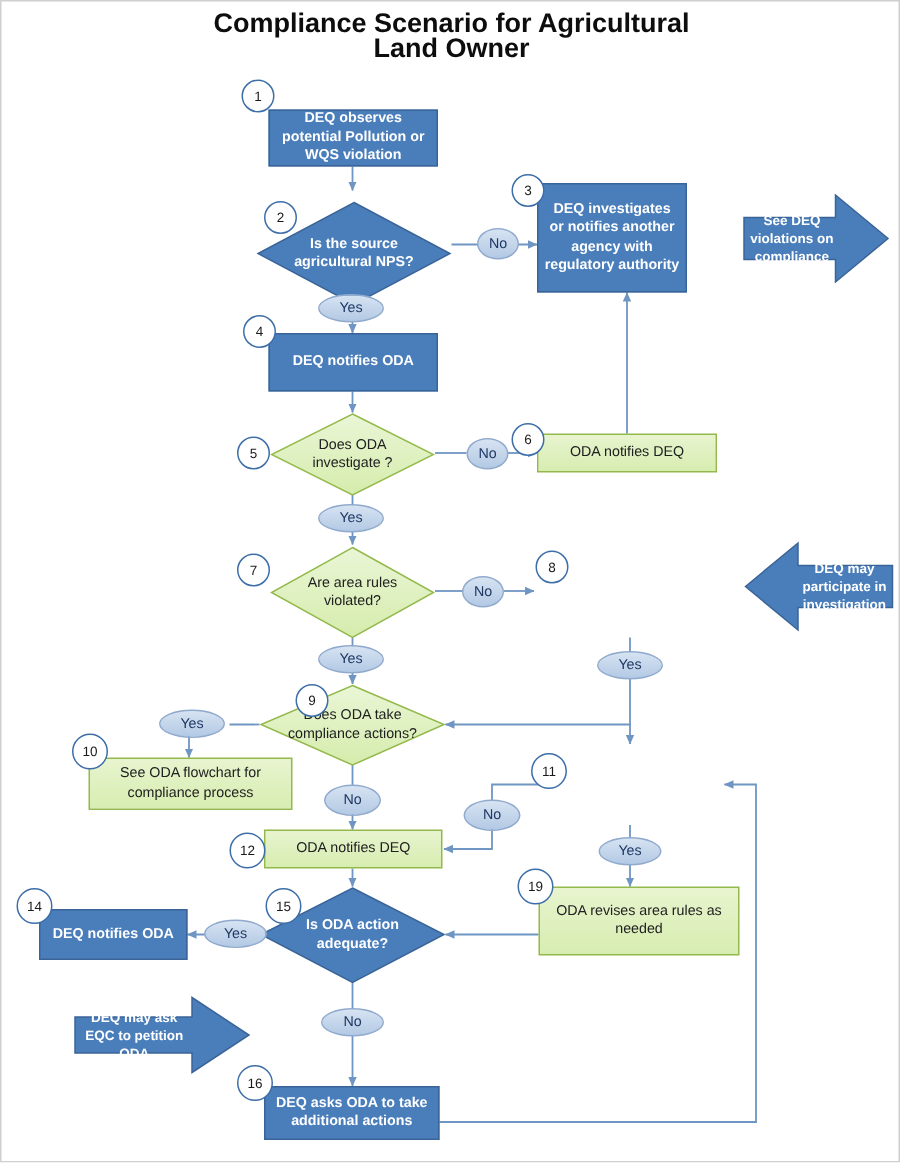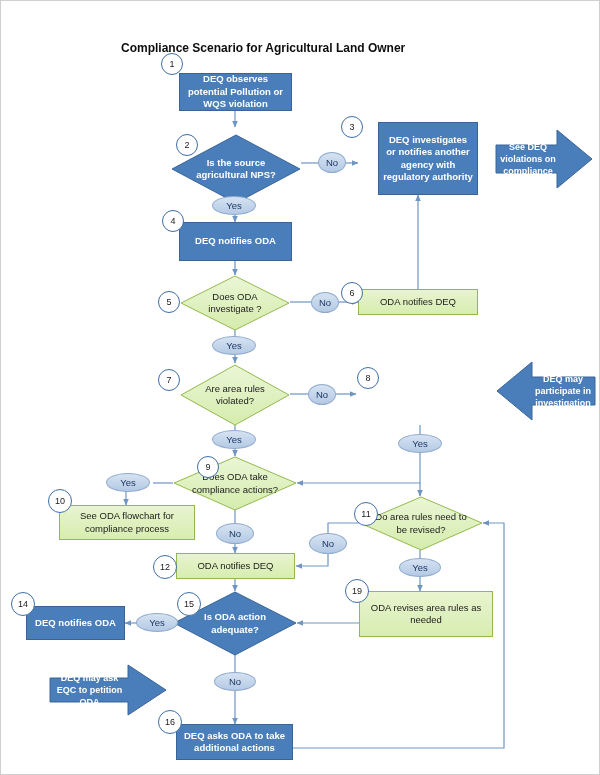--- a/index.html
+++ b/index.html
@@ -3,22 +3,22 @@
 <meta charset="utf-8">
 <style>
   html,body{margin:0;padding:0;background:#ffffff;}
   body{width:600px;height:775px;position:relative;
        font-family:"Liberation Sans",sans-serif;
        -webkit-font-smoothing:antialiased;}
   #canvas{position:absolute;left:0;top:0;width:600px;height:775px;overflow:hidden;
           border:1px solid #cfcfcf;box-sizing:border-box;}
 
   
-  .title{position:absolute;left:120px;top:6px;width:360px;text-align:left;
-         font-size:12px;font-weight:bold;color:#0d0d0d;line-height:17px;margin-top:33px;}
+  .title{position:absolute;left:120px;top:6px;width:360px;text-align:center;
+         font-size:18px;font-weight:bold;color:#0d0d0d;line-height:17px;}
 
   
   .node{position:absolute;box-sizing:border-box;display:flex;align-items:center;
         justify-content:center;text-align:center;}
   .node .txt{display:block;width:100%;padding:16px 4px;line-height:12.5px;}
 
   
   .box{font-size:9.5px;}
   .box.blue{background:#4a7ebb;border:1px solid #3a6498;color:#ffffff;font-weight:bold;}
   .box.green{background:linear-gradient(#e8f4cf,#d7edb0);border:1px solid #93b94c;color:#202020;}
@@ -136,21 +136,21 @@
     </svg>
     <div class="dtxt">
         <span>Is the source agricultural NPS?</span>
       </div>
   </div>
   <div class="numc" style="left:175px;top:133px;width:22px;height:22px;">2</div>
 
   <div class="pill" style="left:317px;top:151px;width:28px;height:21px;">No</div>
   <div class="pill" style="left:211px;top:195px;width:44px;height:19px;">Yes</div>
 
-  <div class="node box blue" style="left:377px;top:121px;width:100px;height:73px;">
+  <div class="node box blue" style="left:357px;top:121px;width:100px;height:73px;">
     <span class="txt">DEQ investigates or notifies another agency with regulatory authority</span>
   </div>
   <div class="numc" style="left:340px;top:115px;width:22px;height:22px;">3</div>
 
   <div class="barrow" style="left:494px;top:128px;width:98px;height:60px;">
     <svg width="98" height="60" viewBox="0 0 98 60" xmlns="http://www.w3.org/2000/svg">
       <polygon points="1,16 62,16 62,1 97,30 62,59 62,44 1,44" fill="#4a7ebb" stroke="#3a6498" stroke-width="1"></polygon>
     </svg>
     <div class="batxt" style="left:2px;width:62px;">
       <span>See DEQ violations on compliance</span>
@@ -235,34 +235,20 @@
   <div class="numc" style="left:196px;top:455px;width:22px;height:22px;">9</div>
 
   <div class="pill" style="left:105px;top:472px;width:44px;height:19px;">Yes</div>
   <div class="pill" style="left:215px;top:522px;width:38px;height:21px;">No</div>
 
   <div class="node box green" style="left:58px;top:504px;width:136px;height:35px;">
     <span class="txt">See ODA flowchart for compliance process</span>
   </div>
   <div class="numc" style="left:47px;top:488px;width:24px;height:24px;">10</div>
 
-  <div class="diamond green" style="left:358px;top:495px;width:124px;height:55px;">
-    <svg width="124" height="55" viewBox="0 0 124 55" xmlns="http://www.w3.org/2000/svg">
-      <defs>
-          <linearGradient id="g11" x1="0" y1="0" x2="0" y2="1">
-        <stop offset="0%" stop-color="#eaf6d6"></stop>
-            <stop offset="100%" stop-color="#d5ecac"></stop>
-      </linearGradient>
-        </defs>
-      <polygon points="62,1 123,27 62,54 1,27" fill="url(#g11)" stroke="#93b94c" stroke-width="1"></polygon>
-    </svg>
-    <div class="dtxt">
-        <span>Do area rules need to be revised?</span>
-      </div>
-  </div>
   <div class="numc" style="left:353px;top:501px;width:24px;height:24px;">11</div>
 
   <div class="pill" style="left:308px;top:532px;width:38px;height:21px;">No</div>
   <div class="pill" style="left:398px;top:557px;width:42px;height:19px;">Yes</div>
 
   <div class="node box green" style="left:175px;top:552px;width:119px;height:26px;">
     <span class="txt">ODA notifies DEQ</span>
   </div>
   <div class="numc" style="left:152px;top:554px;width:24px;height:24px;">12</div>
 

